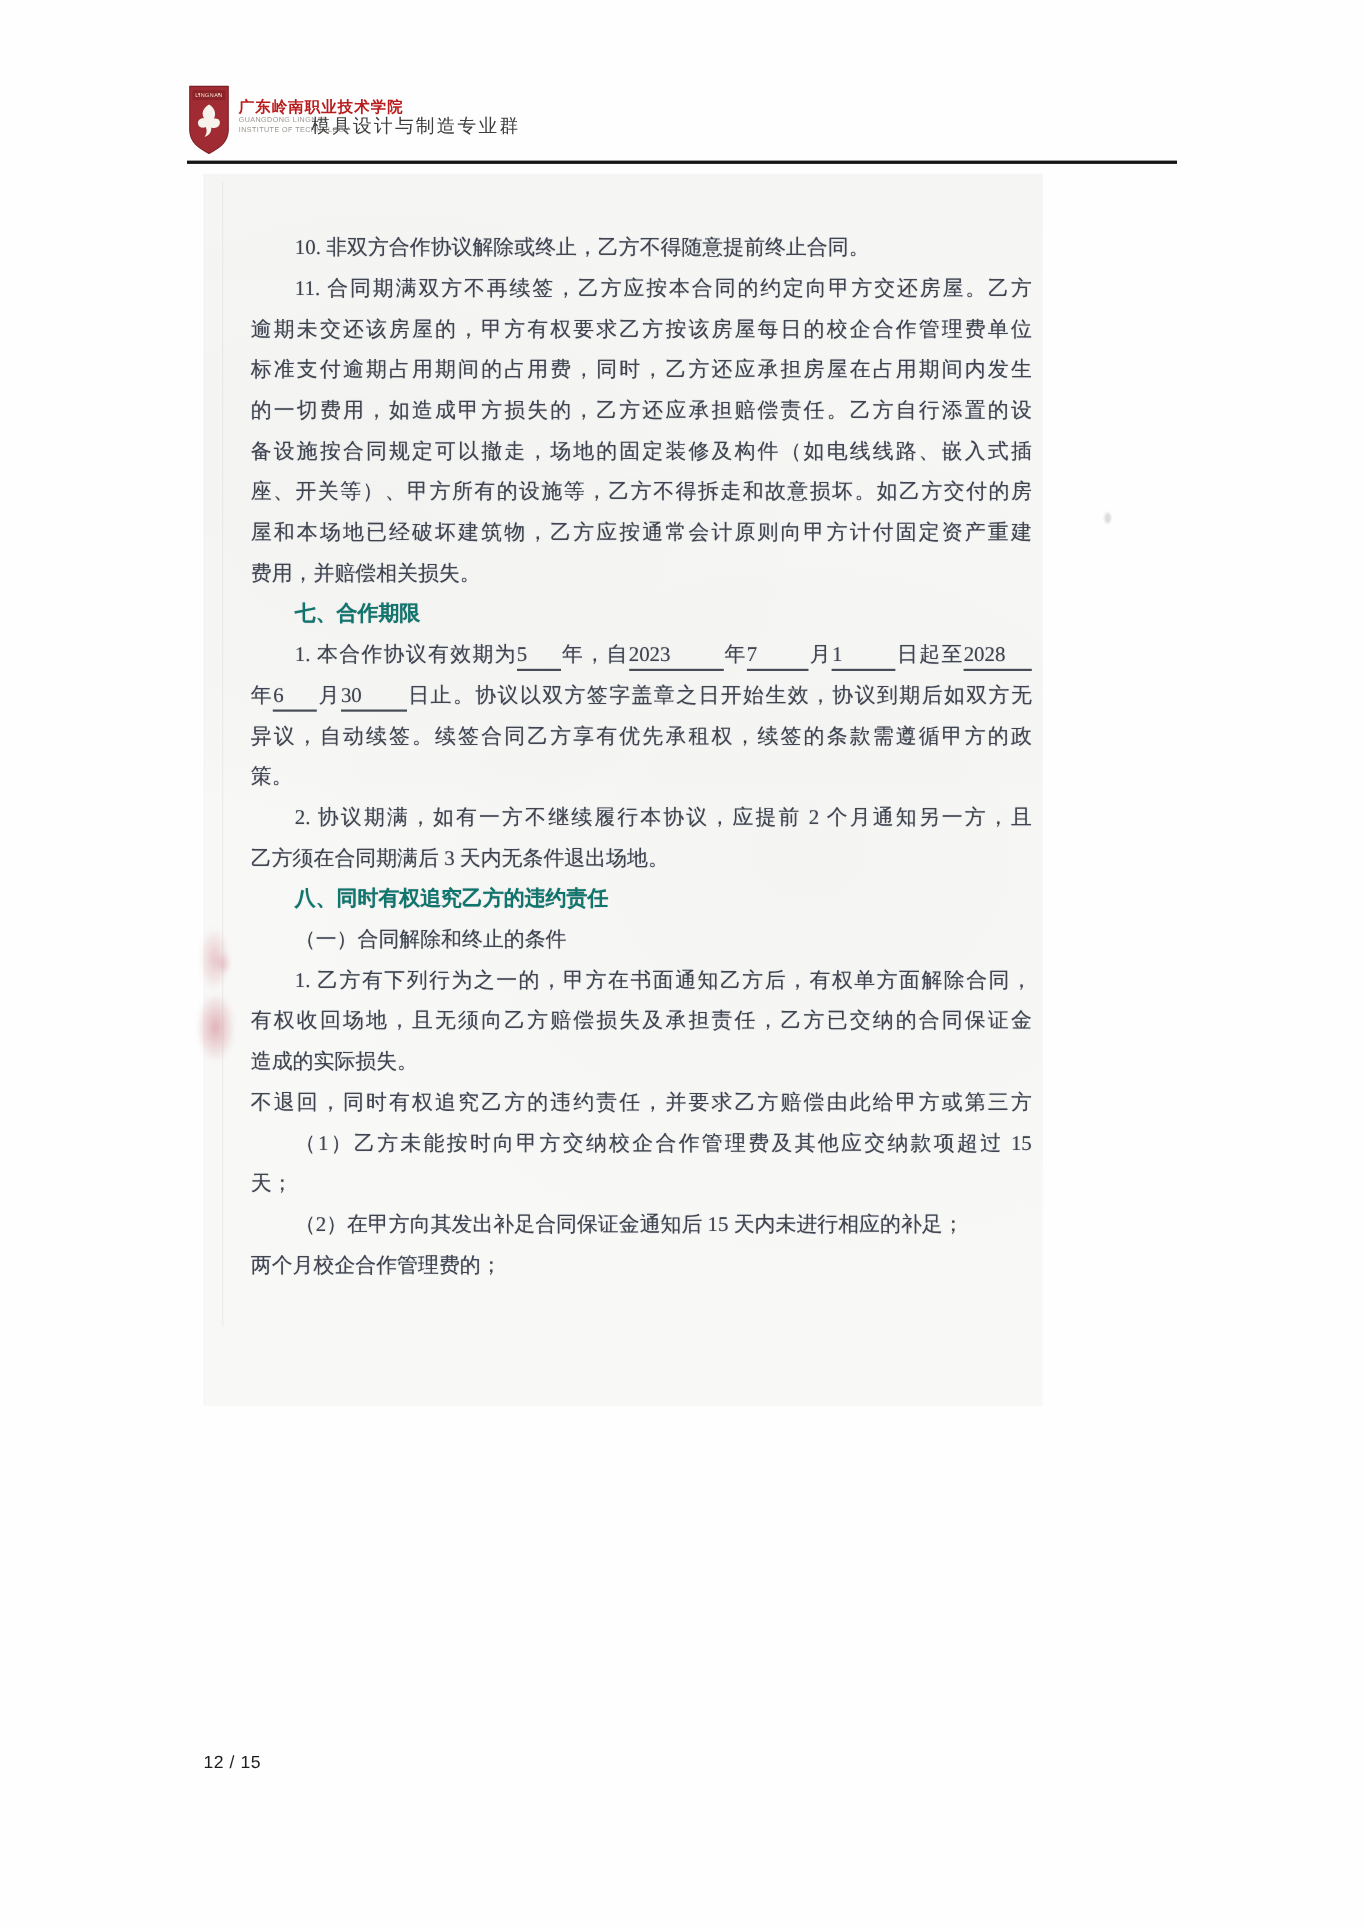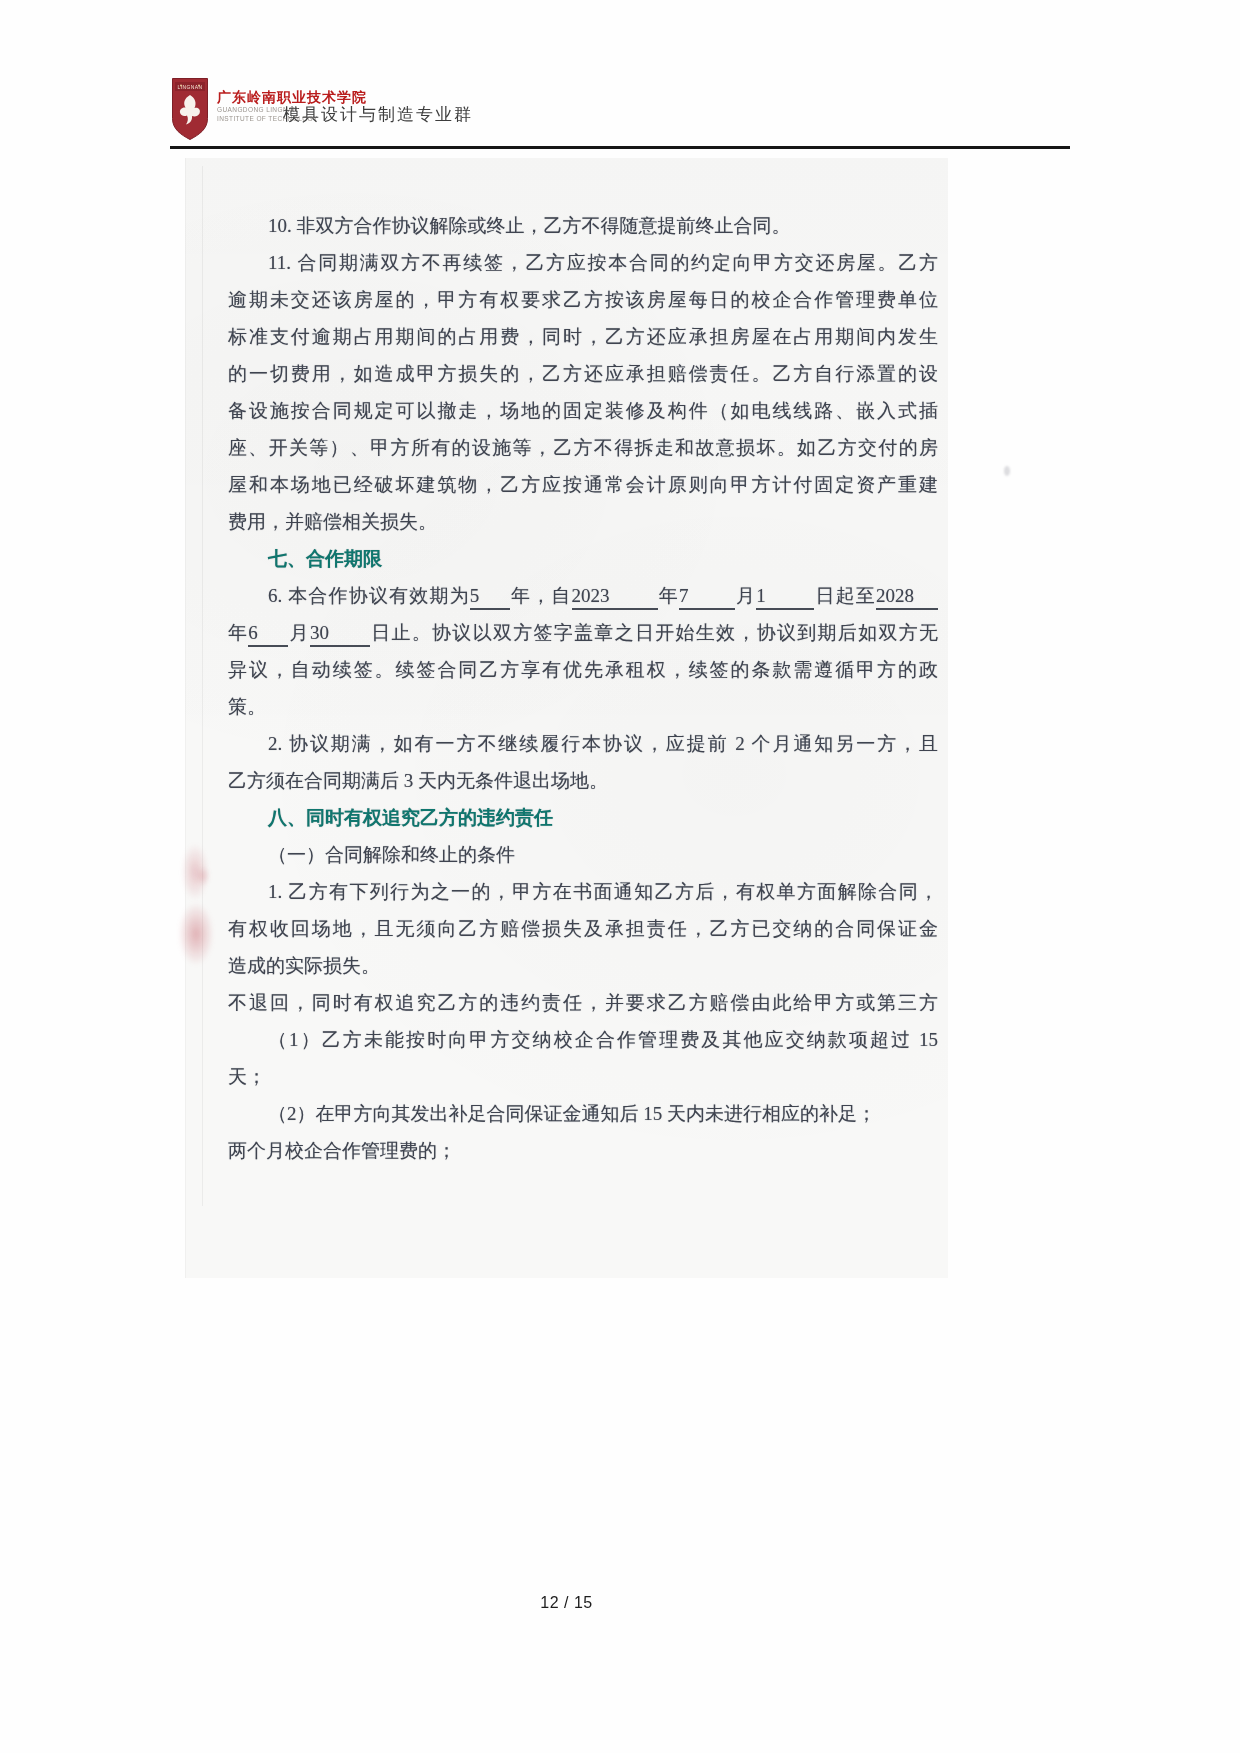--- a/index.html
+++ b/index.html
@@ -58,21 +58,21 @@
   .line.just{white-space:normal;text-align:justify;text-align-last:justify;text-justify:inter-character;}
   .line.indent{width:670px;padding-left:40px;}
   .line.bold{font-weight:bold;color:#0f766e;}
   .blank{
     display:inline-block;border-bottom:2px solid #474c56;text-align:center;
     line-height:24px;vertical-align:baseline;
   }
 
   
   .page-footer{
-    position:absolute;left:185px;top:1594px;width:763px;text-align:center;
+    position:absolute;left:185px;top:1594px;width:763px;
     font-family:"Liberation Sans","DejaVu Sans",sans-serif;
     font-size:16px;color:#1d1d1d;letter-spacing:0.5px;
   }
 </style>
 </head>
 <body>
 
 <div class="letterhead">
 
   <div class="crest">
@@ -110,21 +110,21 @@
     <div class="line indent"><span>10. 非双方合作协议解除或终止，乙方不得随意提前终止合同。</span></div>
     <div class="line indent just"><span>11. 合同期满双方不再续签，乙方应按本合同的约定向甲方交还房屋。乙方</span></div>
     <div class="line just"><span>逾期未交还该房屋的，甲方有权要求乙方按该房屋每日的校企合作管理费单位</span></div>
     <div class="line just"><span>标准支付逾期占用期间的占用费，同时，乙方还应承担房屋在占用期间内发生</span></div>
     <div class="line just"><span>的一切费用，如造成甲方损失的，乙方还应承担赔偿责任。乙方自行添置的设</span></div>
     <div class="line just"><span>备设施按合同规定可以撤走，场地的固定装修及构件（如电线线路、嵌入式插</span></div>
     <div class="line just"><span>座、开关等）、甲方所有的设施等，乙方不得拆走和故意损坏。如乙方交付的房</span></div>
     <div class="line just"><span>屋和本场地已经破坏建筑物，乙方应按通常会计原则向甲方计付固定资产重建</span></div>
     <div class="line"><span>费用，并赔偿相关损失。</span></div>
     <div class="line indent bold"><span>七、合作期限</span></div>
-    <div class="line indent just"><span>6. 本合作协议有效期为</span><span class="blank" style="min-width: 40px;">5</span><span>年，自</span><span class="blank" style="min-width: 86px;">2023</span><span>年</span><span class="blank" style="min-width: 56px;">7</span><span>月</span><span class="blank" style="min-width: 58px;">1</span><span>日起至</span><span class="blank" style="min-width: 62px;">2028</span></div>
+    <div class="line indent just"><span>1. 本合作协议有效期为</span><span class="blank" style="min-width: 40px;">5</span><span>年，自</span><span class="blank" style="min-width: 86px;">2023</span><span>年</span><span class="blank" style="min-width: 56px;">7</span><span>月</span><span class="blank" style="min-width: 58px;">1</span><span>日起至</span><span class="blank" style="min-width: 62px;">2028</span></div>
     <div class="line just"><span>年</span><span class="blank" style="min-width: 40px;">6</span><span>月</span><span class="blank" style="min-width: 60px;">30</span><span>日止。协议以双方签字盖章之日开始生效，协议到期后如双方无</span></div>
     <div class="line just"><span>异议，自动续签。续签合同乙方享有优先承租权，续签的条款需遵循甲方的政</span></div>
     <div class="line"><span>策。</span></div>
     <div class="line indent just"><span>2. 协议期满，如有一方不继续履行本协议，应提前 2 个月通知另一方，且</span></div>
     <div class="line"><span>乙方须在合同期满后 3 天内无条件退出场地。</span></div>
     <div class="line indent bold"><span>八、同时有权追究乙方的违约责任</span></div>
     <div class="line indent"><span>（一）合同解除和终止的条件</span></div>
     <div class="line indent just"><span>1. 乙方有下列行为之一的，甲方在书面通知乙方后，有权单方面解除合同，</span></div>
     <div class="line just"><span>有权收回场地，且无须向乙方赔偿损失及承担责任，乙方已交纳的合同保证金</span></div>
     <div class="line"><span>造成的实际损失。</span></div>

